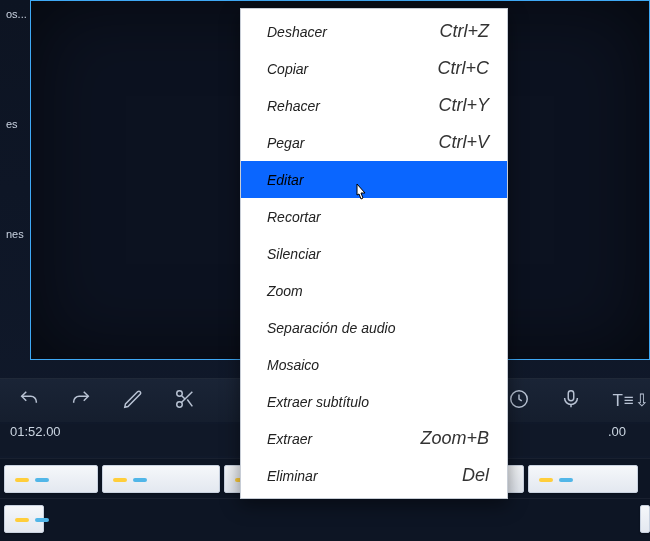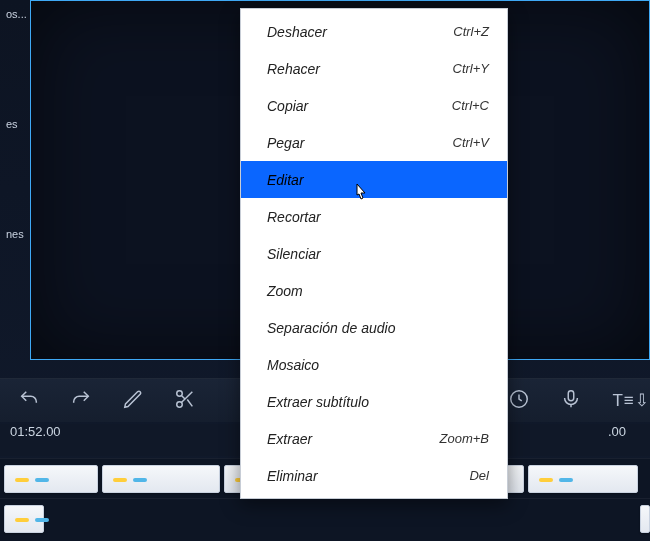--- a/index.html
+++ b/index.html
@@ -78,21 +78,21 @@
   }
   .menu-item {
     display: flex; align-items: center;
     height: 37px;
     padding: 0 18px 0 26px;
     font-size: 14px;
     color: #222;
     cursor: default;
     font-style: italic;
   }
-  .menu-item .shortcut { margin-left: auto; color: #333; font-size: 13px; }
+  .menu-item .shortcut { margin-left: auto; color: #333; font-size: 18px; }
   .menu-item.highlight { background: #0a66ff; color: #000000; }
 
   .cursor {
     position: absolute;
     top: 182px; left: 350px;
     width: 20px; height: 26px;
     pointer-events: none;
   }
 </style>
 </head>
@@ -169,26 +169,26 @@
     <div class="clip" style="left:640px;width:10px;"></div>
   </div>
 </div>
 
 <div class="menu" id="ctxmenu">
     <div class="menu-item">
       <span>Deshacer</span>
       <span class="shortcut">Ctrl+Z</span>
     </div>
     <div class="menu-item">
+      <span>Copiar</span>
+      <span class="shortcut">Ctrl+C</span>
+    </div>
+    <div class="menu-item">
       <span>Rehacer</span>
       <span class="shortcut">Ctrl+Y</span>
-    </div>
-    <div class="menu-item">
-      <span>Copiar</span>
-      <span class="shortcut">Ctrl+C</span>
     </div>
     <div class="menu-item">
       <span>Pegar</span>
       <span class="shortcut">Ctrl+V</span>
     </div>
     <div class="menu-item highlight">
       <span>Editar</span>
     </div>
     <div class="menu-item">
       <span>Recortar</span>

